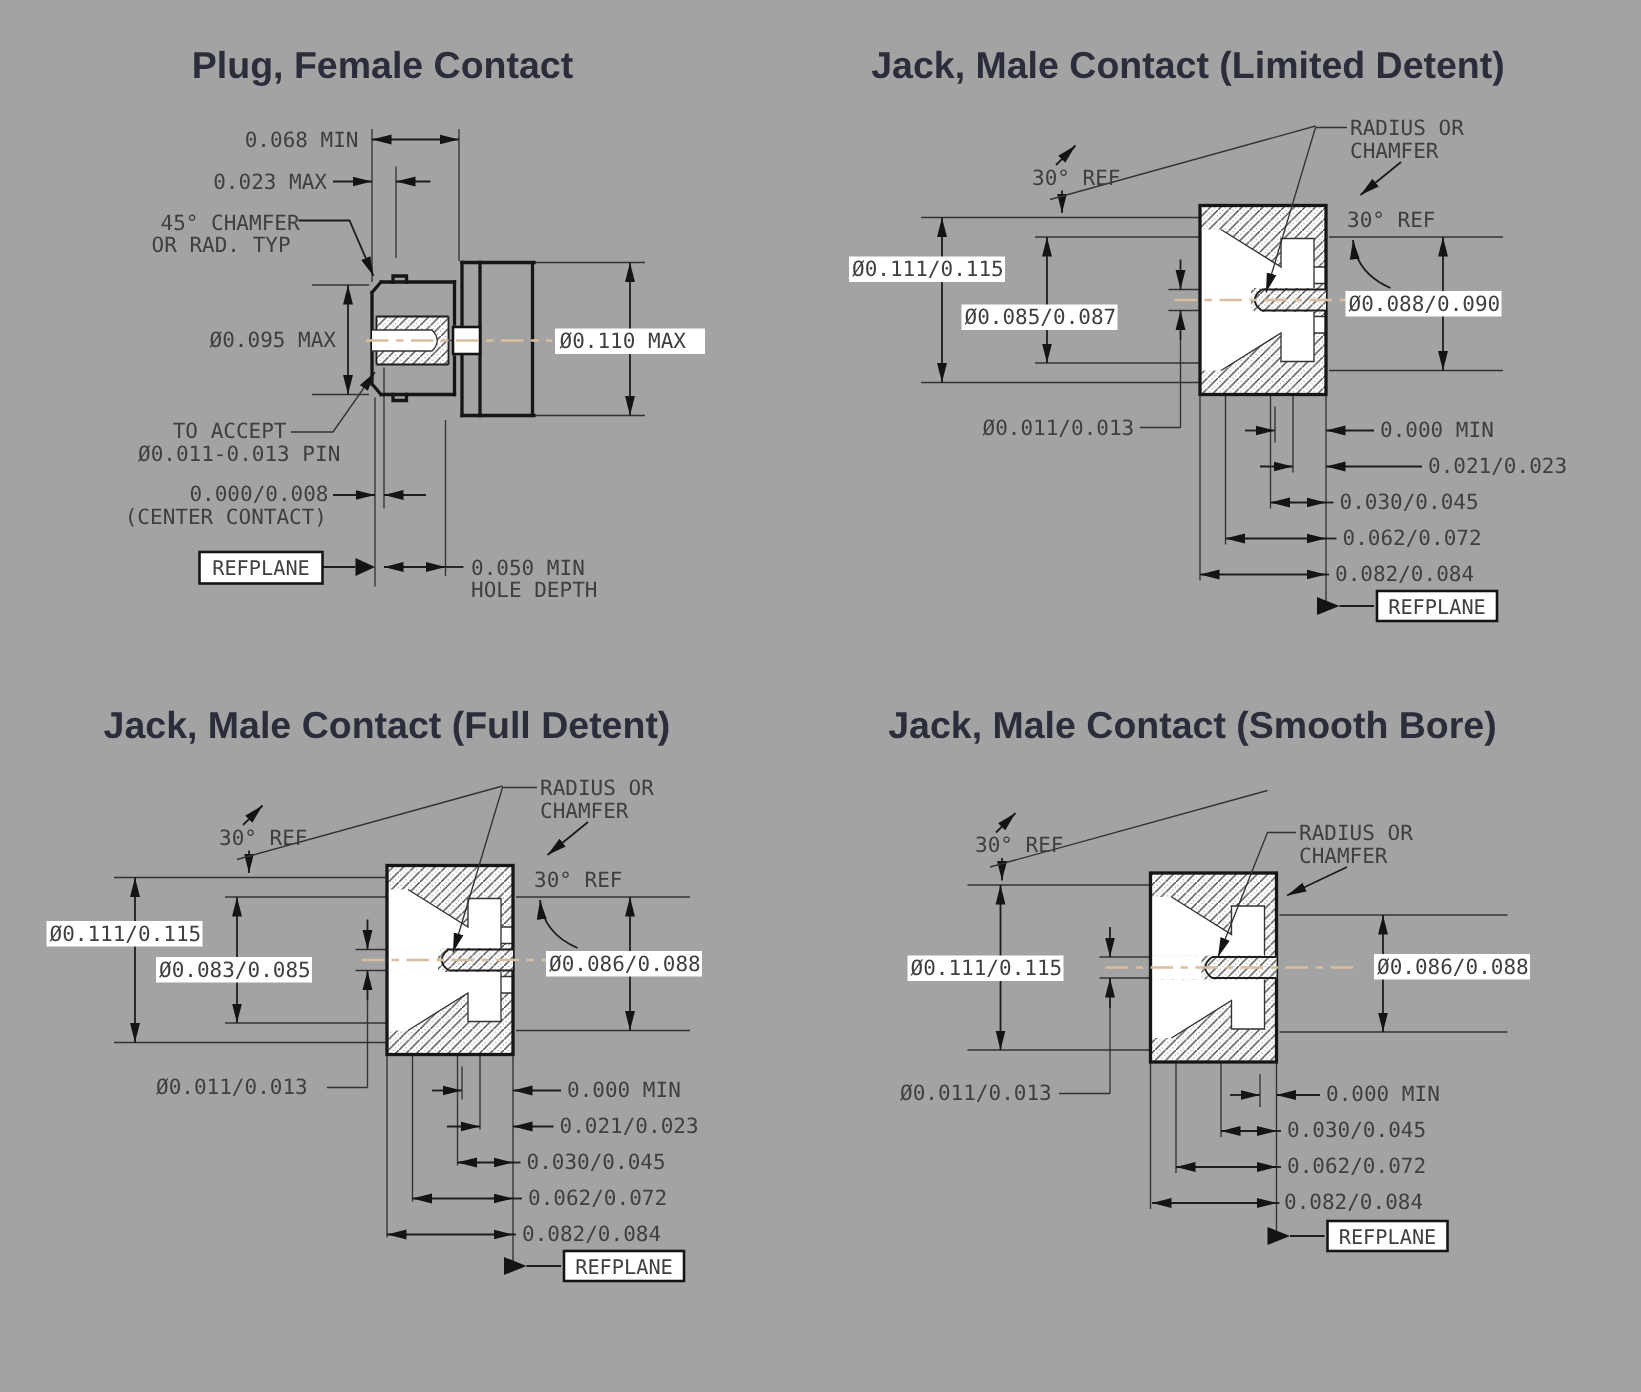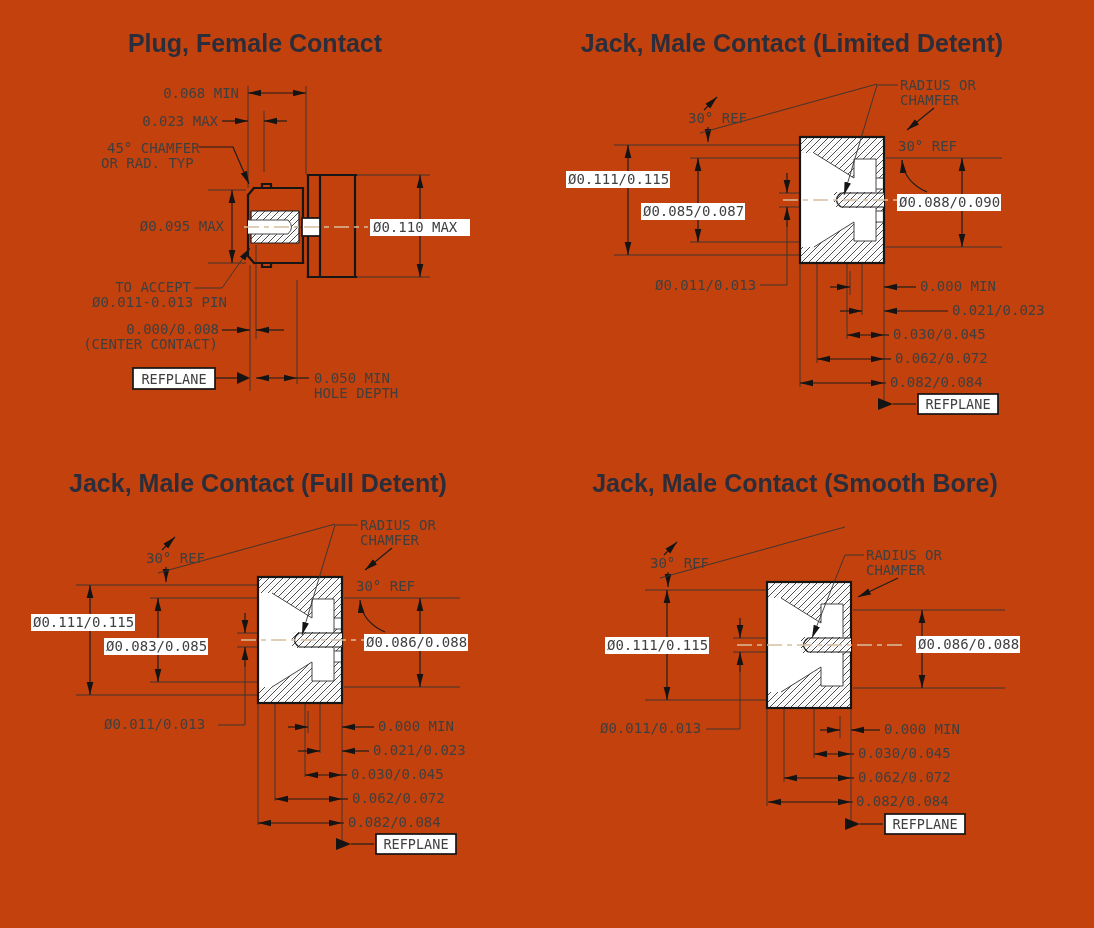--- a/index.html
+++ b/index.html
@@ -1,16 +1,16 @@
 <!DOCTYPE html>
 <html><head>
 <meta charset="utf-8">
 <style>
   html,body{margin:0;padding:0;background:#ffffff;}
-  .stage{position:relative;width:1094px;height:928px;background:#c2410c;overflow:hidden;}
+  .stage{position:relative;width:1094px;height:928px;background:#a3a3a3;overflow:hidden;}
   svg{display:block;}
   .ti{font-family:"Liberation Sans",sans-serif;font-weight:700;font-size:25px;fill:#2b2e3a;}
   .dt{font-family:"DejaVu Sans Mono",monospace;font-size:14px;fill:#3f3f3f;}
   .dts{font-family:"DejaVu Sans Mono",monospace;font-size:13.5px;fill:#3f3f3f;}
   .ol{stroke:#161616;stroke-width:2.2;fill:none;stroke-linecap:square;}
   .dl{stroke:#1d1d1d;stroke-width:1.2;fill:none;}
   .tl{stroke:#333333;stroke-width:0.9;fill:none;}
   .cl{stroke:#d8bf9e;stroke-width:1.6;fill:none;stroke-dasharray:15 5 5 5;}
   .wht{fill:#ffffff;stroke:none;}
   .hx{fill:url(#h);stroke:none;}

